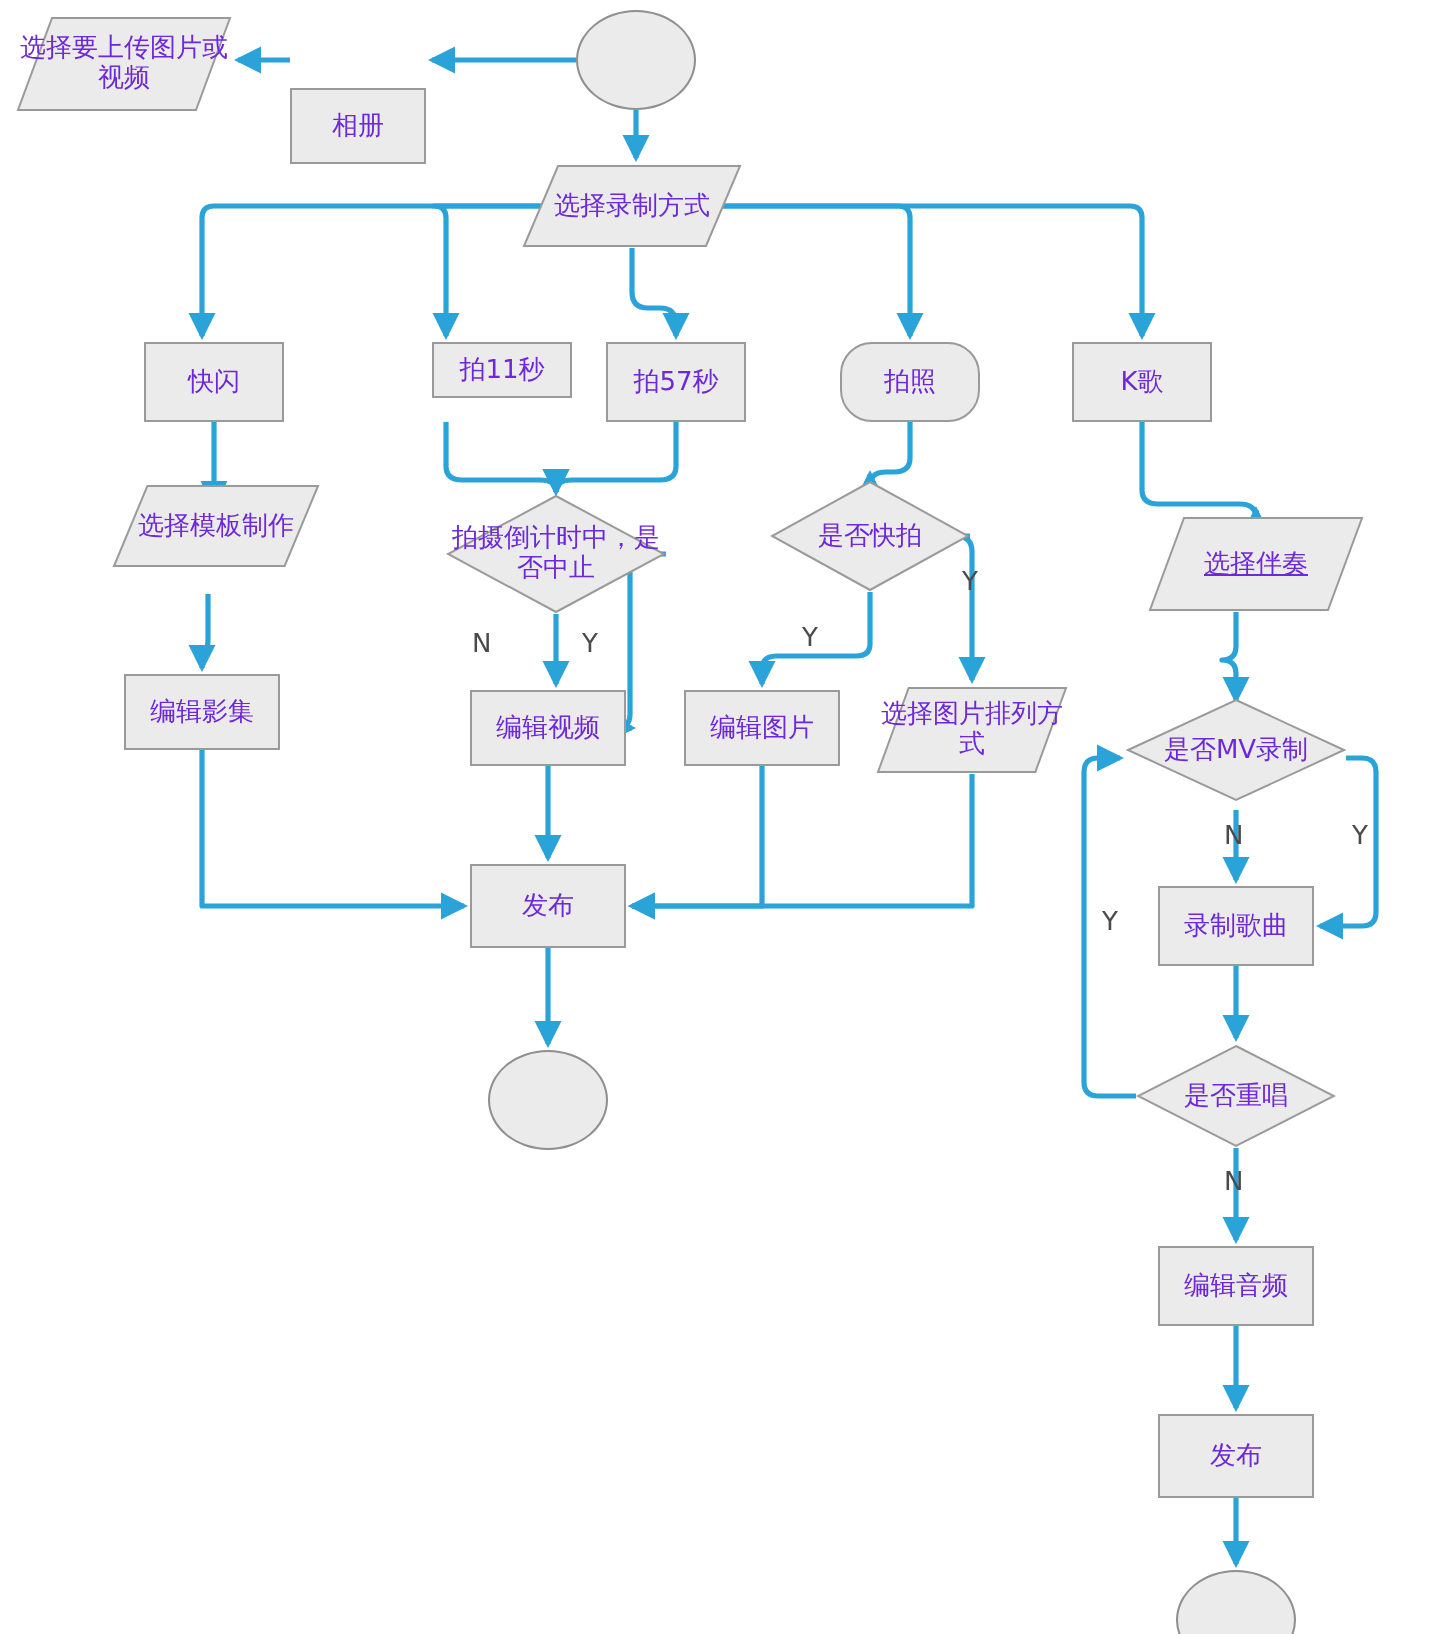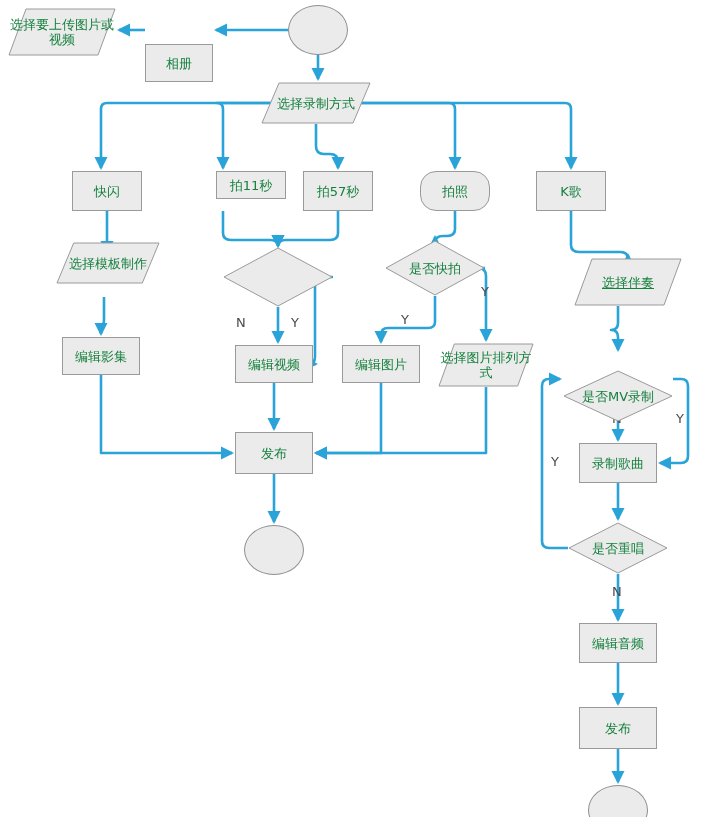--- a/index.html
+++ b/index.html
@@ -8,21 +8,21 @@
     font-family:"DejaVu Sans","Liberation Sans",sans-serif;
     width:720px;height:817px;overflow:hidden;
   }
   #canvas{position:relative;width:720px;height:817px;background:#ffffff;}
   #edges{position:absolute;left:0;top:0;width:720px;height:817px;}
   .node{
     position:absolute;
     box-sizing:border-box;
     display:flex;align-items:center;justify-content:center;
     text-align:center;
-    color:#15803d;
+    color:#6d28d9;
     font-size:13px;
     line-height:15px;
     letter-spacing:0px;
     user-select:none;
   }
   .node .lbl{position:relative;z-index:2;padding:0 2px;}
   
   .n-process{
     background:#ebebeb;
     border:1px solid #9a9a9a;
@@ -163,20 +163,21 @@
       <div class="node n-data" style="left: 56px; top: 242px; width: 104px; height: 42px;">
         <svg class="shape" viewBox="0 0 104 42" preserveAspectRatio="none">
           <path d="M 17.68 1 L 103 1 L 86.32 41 L 1 41 Z" fill="#ebebeb" stroke="#9a9a9a" stroke-width="1" vector-effect="non-scaling-stroke"></path>
         </svg>
         <span class="lbl">选择模板制作</span>
       </div>
       <div class="node n-decision" style="left: 223px; top: 247px; width: 110px; height: 60px;">
         <svg class="shape" viewBox="0 0 110 60" preserveAspectRatio="none">
           <path d="M 55 1 L 109 30 L 55 59 L 1 30 Z" fill="#ebebeb" stroke="#9a9a9a" stroke-width="1" vector-effect="non-scaling-stroke"></path>
         </svg>
+        <span class="lbl">拍摄倒计时中，是否中止</span>
       </div>
       <div class="node n-decision" style="left: 385px; top: 240px; width: 100px; height: 56px;">
         <svg class="shape" viewBox="0 0 100 56" preserveAspectRatio="none">
           <path d="M 50 1 L 99 28 L 50 55 L 1 28 Z" fill="#ebebeb" stroke="#9a9a9a" stroke-width="1" vector-effect="non-scaling-stroke"></path>
         </svg>
         <span class="lbl">是否快拍</span>
       </div>
       <div class="node n-data" style="left: 574px; top: 258px; width: 108px; height: 48px; text-decoration: underline;">
         <svg class="shape" viewBox="0 0 108 48" preserveAspectRatio="none">
           <path d="M 18 1 L 107 1 L 90 47 L 1 47 Z" fill="#ebebeb" stroke="#9a9a9a" stroke-width="1" vector-effect="non-scaling-stroke"></path>
@@ -191,21 +192,21 @@
       </div>
       <div class="node n-process" style="left: 342px; top: 345px; width: 78px; height: 38px;">
         <span class="lbl">编辑图片</span>
       </div>
       <div class="node n-data" style="left: 438px; top: 343px; width: 96px; height: 44px;">
         <svg class="shape" viewBox="0 0 96 44" preserveAspectRatio="none">
           <path d="M 16.32 1 L 95 1 L 79.68 43 L 1 43 Z" fill="#ebebeb" stroke="#9a9a9a" stroke-width="1" vector-effect="non-scaling-stroke"></path>
         </svg>
         <span class="lbl">选择图片排列方式</span>
       </div>
-      <div class="node n-decision" style="left: 563px; top: 370px; width: 110px; height: 52px;">
+      <div class="node n-decision" style="left: 563px; top: 349px; width: 110px; height: 52px;">
         <svg class="shape" viewBox="0 0 110 52" preserveAspectRatio="none">
           <path d="M 55 1 L 109 26 L 55 51 L 1 26 Z" fill="#ebebeb" stroke="#9a9a9a" stroke-width="1" vector-effect="non-scaling-stroke"></path>
         </svg>
         <span class="lbl">是否MV录制</span>
       </div>
       <div class="node n-process" style="left: 579px; top: 443px; width: 78px; height: 40px;">
         <span class="lbl">录制歌曲</span>
       </div>
       <div class="node n-decision" style="left: 568px; top: 522px; width: 100px; height: 52px;">
         <svg class="shape" viewBox="0 0 100 52" preserveAspectRatio="none">

